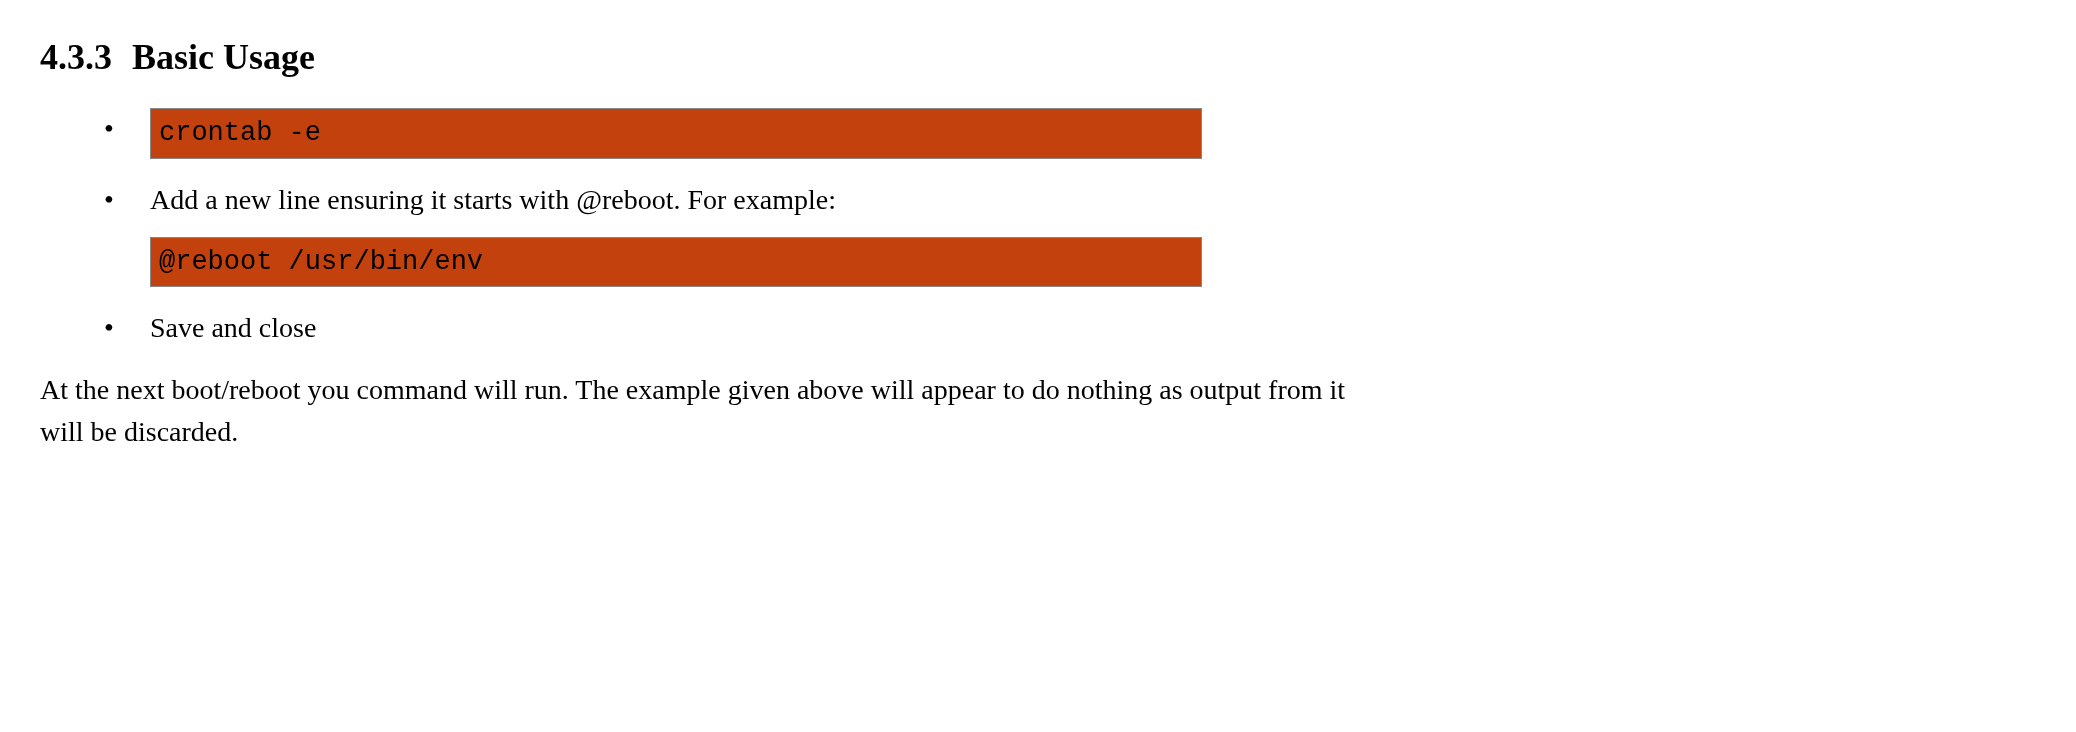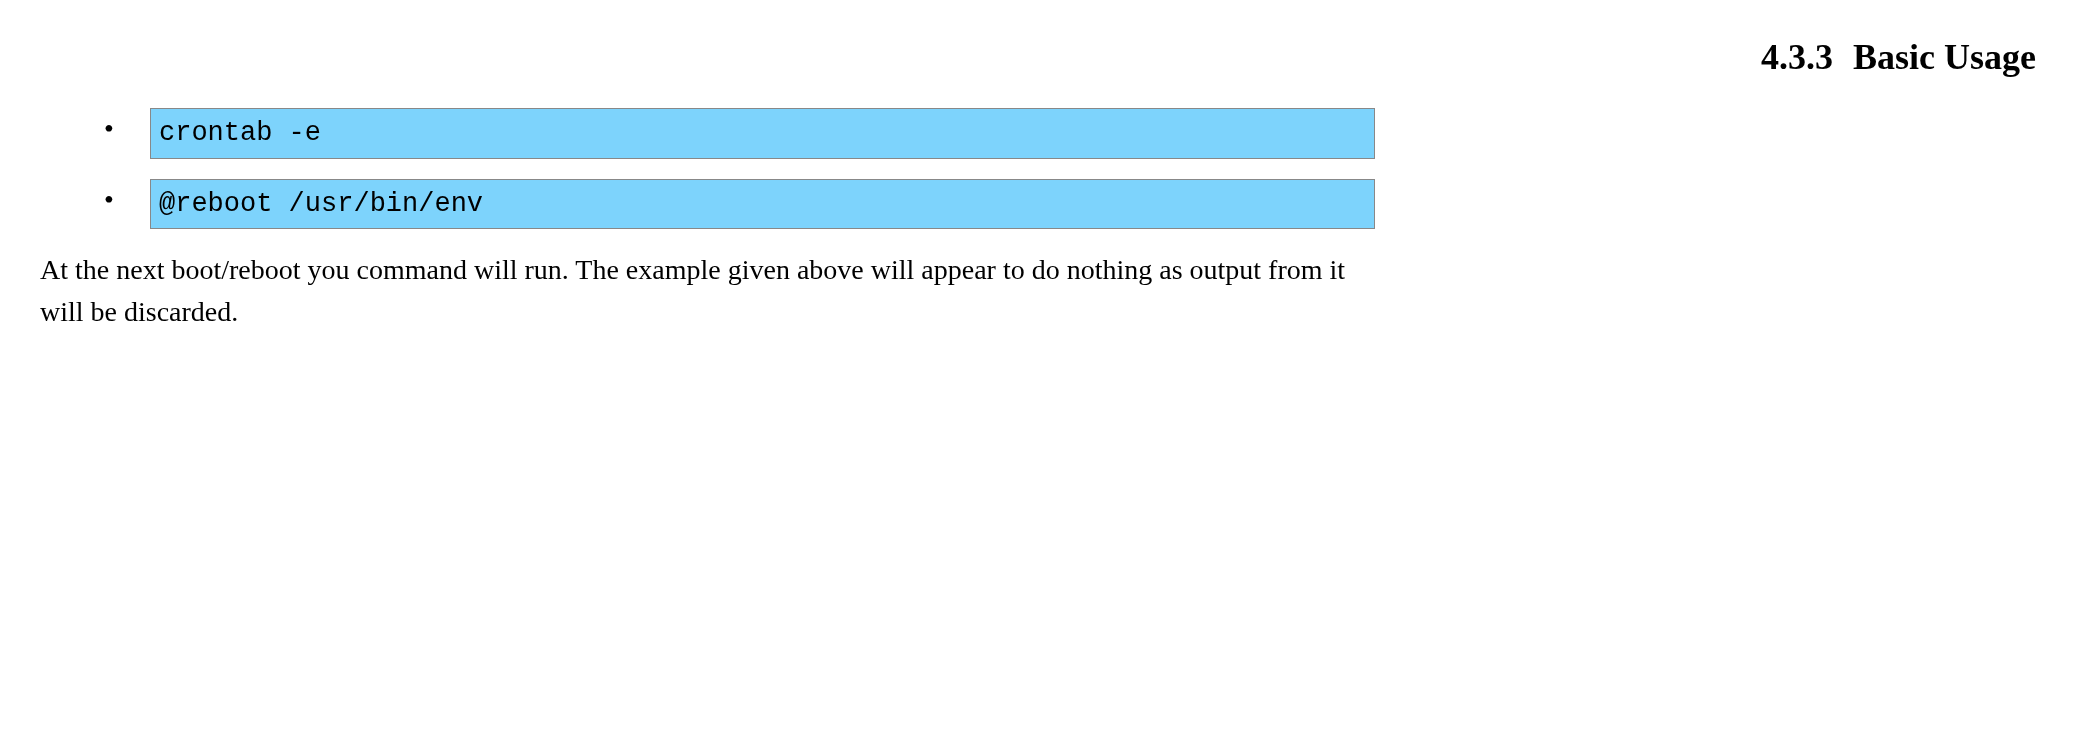--- a/index.html
+++ b/index.html
@@ -13,21 +13,20 @@
       line-height: 1.5;
       color: #000;
       background: #fff;
       padding: 30px 40px;
       max-width: 2076px;
     }
     .section-heading {
       font-size: 36px;
       font-weight: bold;
       margin-bottom: 24px;
-      text-align: right;
     }
     .section-number {
       margin-right: 20px;
     }
     ul {
       list-style: none;
       padding-left: 0;
       margin-left: 50px;
     }
     li {
@@ -42,38 +41,42 @@
       top: 0;
       font-size: 28px;
     }
     .code-block {
       font-family: 'Courier New', Courier, monospace;
       font-size: 27px;
       border: 1px solid #888;
       padding: 4px 8px;
       margin-top: 16px;
       margin-bottom: 4px;
-      width: 1225px;
+      width: 1052px;
       max-width: 100%;
-      background: #7dd3fc;
+      background: #c2410c;
     }
     .paragraph {
       margin-top: 2px;
       max-width: 1320px;
     }
   </style>
 </head>
 <body>
 
 <h2 class="section-heading">
   <span class="section-number">4.3.3</span><span>Basic Usage</span>
 </h2>
 
 <ul>
   <li>
     <div class="code-block">crontab -e</div>
   </li>
   <li>
+    <span>Add a new line ensuring it starts with @reboot. For example:</span>
     <div class="code-block">@reboot /usr/bin/env</div>
+  </li>
+  <li>
+    <span>Save and close</span>
   </li>
 </ul>
 
 <p class="paragraph">At the next boot/reboot you command will run. The example given above will appear to do nothing as output from it will be discarded.</p>
 
 </body></html>

